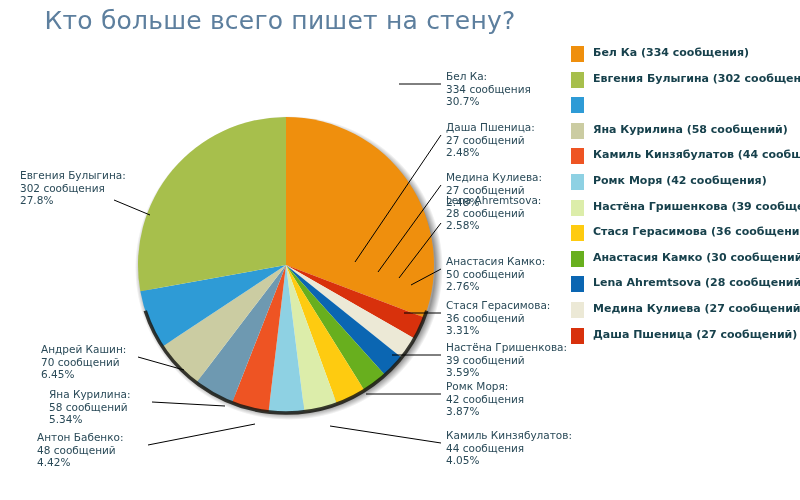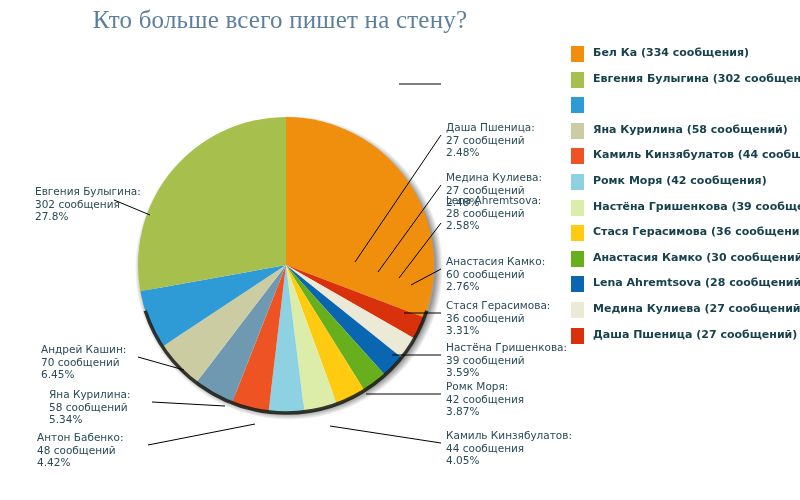--- a/index.html
+++ b/index.html
@@ -9,21 +9,20 @@
     font-family:"DejaVu Sans","Liberation Sans",sans-serif;
     position:relative;
   }
   #title{
     position:absolute;top:6px;left:0;width:560px;
     text-align:center;
     font-size:25px;
     color:#5d7f9e;
     letter-spacing:0.2px;
     white-space:nowrap;
-    font-family:Liberation Serif, serif;
   }
   #pie-area{position:absolute;left:0;top:40px;width:560px;height:460px;}
   #pie-svg{position:absolute;left:0;top:0;}
   #callouts{position:absolute;left:0;top:0;width:560px;height:460px;}
   .callout{
     position:absolute;
     font-size:10.5px;
     color:#2a4a58;
     line-height:12.6px;
     white-space:nowrap;
@@ -95,38 +94,43 @@
         <line x1="366" y1="354" x2="441" y2="354" stroke="#000" stroke-width="1"></line>
         <line x1="330" y1="386" x2="441" y2="403" stroke="#000" stroke-width="1"></line>
         <line x1="150" y1="175" x2="114" y2="160" stroke="#000" stroke-width="1"></line>
         <line x1="184" y1="330" x2="138" y2="317" stroke="#000" stroke-width="1"></line>
         <line x1="225" y1="366" x2="152" y2="362" stroke="#000" stroke-width="1"></line>
         <line x1="255" y1="384" x2="148" y2="405" stroke="#000" stroke-width="1"></line>
       </g>
   </svg>
 
   <div id="callouts">
+      <div class="callout right" style="left: 446px; top: 30px;">
+        <span class="cl-name">Бел Ка:</span>
+        <span class="cl-count">334 сообщения</span>
+        <span class="cl-pct">30.7%</span>
+      </div>
       <div class="callout right" style="left: 446px; top: 81px;">
         <span class="cl-name">Даша Пшеница:</span>
         <span class="cl-count">27 сообщений</span>
         <span class="cl-pct">2.48%</span>
       </div>
       <div class="callout right" style="left: 446px; top: 131px;">
         <span class="cl-name">Медина Кулиева:</span>
         <span class="cl-count">27 сообщений</span>
         <span class="cl-pct">2.48%</span>
       </div>
       <div class="callout right" style="left: 446px; top: 154px;">
         <span class="cl-name">Lena Ahremtsova:</span>
         <span class="cl-count">28 сообщений</span>
         <span class="cl-pct">2.58%</span>
       </div>
       <div class="callout right" style="left: 446px; top: 215px;">
         <span class="cl-name">Анастасия Камко:</span>
-        <span class="cl-count">60 сообщений</span>
+        <span class="cl-count">50 сообщений</span>
         <span class="cl-pct">2.76%</span>
       </div>
       <div class="callout right" style="left: 446px; top: 259px;">
         <span class="cl-name">Стася Герасимова:</span>
         <span class="cl-count">36 сообщений</span>
         <span class="cl-pct">3.31%</span>
       </div>
       <div class="callout right" style="left: 446px; top: 301px;">
         <span class="cl-name">Настёна Гришенкова:</span>
         <span class="cl-count">39 сообщений</span>
@@ -135,21 +139,21 @@
       <div class="callout right" style="left: 446px; top: 340px;">
         <span class="cl-name">Ромк Моря:</span>
         <span class="cl-count">42 сообщения</span>
         <span class="cl-pct">3.87%</span>
       </div>
       <div class="callout right" style="left: 446px; top: 389px;">
         <span class="cl-name">Камиль Кинзябулатов:</span>
         <span class="cl-count">44 сообщения</span>
         <span class="cl-pct">4.05%</span>
       </div>
-      <div class="callout left" style="left: 20px; top: 145px; margin-left: 15px;">
+      <div class="callout left" style="left: 20px; top: 129px;">
         <span class="cl-name">Евгения Булыгина:</span>
         <span class="cl-count">302 сообщения</span>
         <span class="cl-pct">27.8%</span>
       </div>
       <div class="callout left" style="left: 41px; top: 303px;">
         <span class="cl-name">Андрей Кашин:</span>
         <span class="cl-count">70 сообщений</span>
         <span class="cl-pct">6.45%</span>
       </div>
       <div class="callout left" style="left: 49px; top: 348px;">

